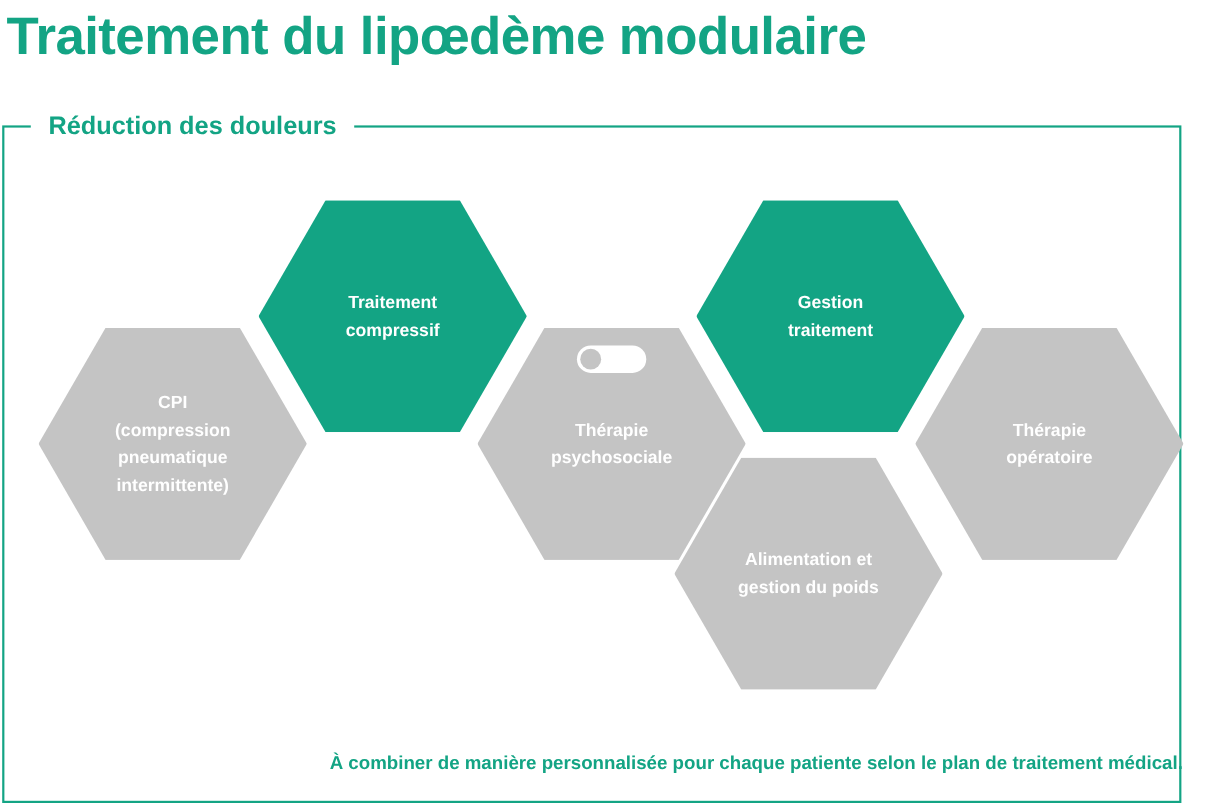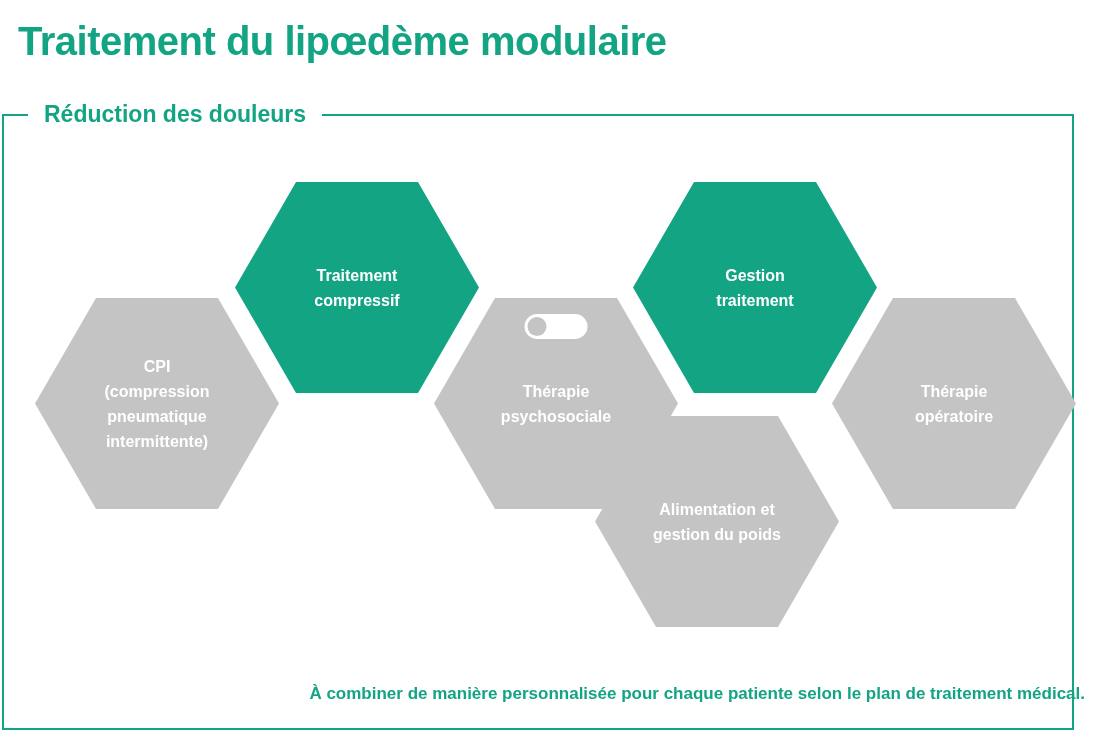--- a/index.html
+++ b/index.html
@@ -8,22 +8,22 @@
     width: 1110px;
     height: 735px;
     background: #ffffff;
     font-family: "Liberation Sans", sans-serif;
     overflow: hidden;
   }
   .title {
     position: absolute;
     left: 2px;
     top: 2px;
-    margin: 16px;
-    font-size: 40px;
+    margin: 4px;
+    font-size: 48px;
     line-height: 1.15;
     font-weight: 700;
     letter-spacing: -0.5px;
     color: #13A484;
   }
   .frame {
     position: absolute;
     left: 2px;
     top: 114px;
     width: 1072px;
@@ -60,21 +60,21 @@
     font-size: 16px;
     font-weight: 700;
     line-height: 25px;
     white-space: pre-line;
   }
   .hex-cpi        { left: 31px;  top: 182px; }
   .hex-compressif { left: 231px; top: 66px;  }
   .hex-physio     { left: 231px; top: 300px; }
   .hex-psycho     { left: 430px; top: 182px; }
   .hex-gestion    { left: 629px; top: 66px;  }
-  .hex-aliment    { left: 591px; top: 300px; }
+  .hex-aliment    { left: 609px; top: 300px; }
   .hex-operatoire { left: 828px; top: 182px; }
   .toggle {
     position: absolute;
     top: 16px;
     left: 50%;
     transform: translateX(-50%);
     width: 63px;
     height: 25px;
     background: #ffffff;
     border-radius: 13px;
@@ -86,21 +86,21 @@
     width: 19px;
     height: 19px;
     border-radius: 50%;
     background: #C4C4C4;
   }
   .caption {
     position: absolute;
     left: 286px;
     top: 568px;
     width: 795px;
-    text-align: right;
+    text-align: center;
     font-size: 17px;
     font-weight: 700;
     color: #13A484;
   }
 </style>
 </head>
 <body>
 
 <div class="page">
 

